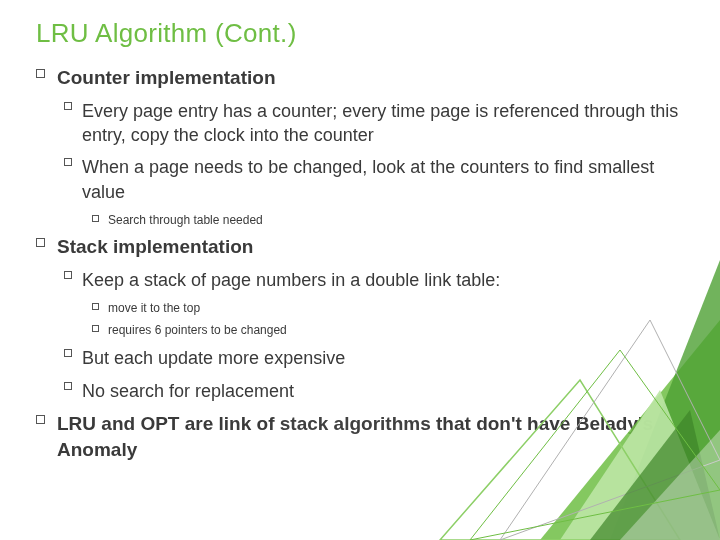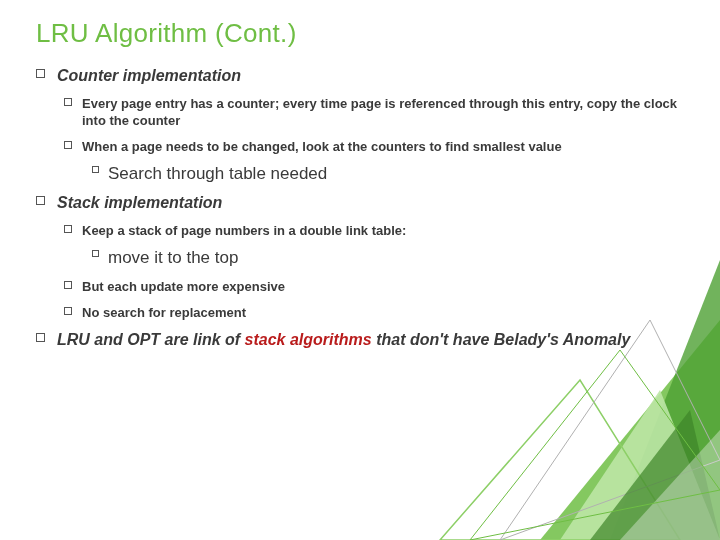--- a/index.html
+++ b/index.html
@@ -31,24 +31,24 @@
   .bullet-l3 { margin: 6px 0 6px 56px; }
   .box {
     flex: 0 0 auto;
     width: 9px; height: 9px;
     border: 1px solid #555;
     margin-top: 4px;
     margin-right: 12px;
   }
   .bullet-l2 .box { width: 8px; height: 8px; margin-top: 3px; margin-right: 10px; }
   .bullet-l3 .box { width: 7px; height: 7px; margin-top: 3px; margin-right: 9px; }
-  .txt-l1 { font-size: 16px; font-weight: 700; color: #3a3a3a; line-height: 1.35; font-style: italic; }
-  .txt-l2 { font-size: 13px; font-weight: 700; color: #3a3a3a; line-height: 1.35; }
-  .txt-l3 { font-size: 17px; font-weight: 400; color: #3a3a3a; line-height: 1.35; }
-  .accent { color: #b91c1c; font-weight: 700; }
+  .txt-l1 { font-size: 19px; font-weight: 700; color: #3a3a3a; line-height: 1.35; }
+  .txt-l2 { font-size: 18px; font-weight: 400; color: #3a3a3a; line-height: 1.35; }
+  .txt-l3 { font-size: 12px; font-weight: 400; color: #3a3a3a; line-height: 1.35; }
+  .accent { color: #404040; font-weight: 700; }
 
   
   .deco {
     position: absolute;
     right: 0; bottom: 0;
     width: 360px; height: 280px;
     pointer-events: none;
   }
 </style>
 </head>
@@ -80,20 +80,24 @@
     <span class="txt-l1">Stack implementation</span>
   </div>
   <div class="bullet-l2">
     <span class="box"></span>
     <span class="txt-l2">Keep a stack of page numbers in a double link table:</span>
   </div>
   <div class="bullet-l3">
     <span class="box"></span>
     <span class="txt-l3">move it to the top</span>
   </div>
+  <div class="bullet-l3">
+    <span class="box"></span>
+    <span class="txt-l3">requires 6 pointers to be changed</span>
+  </div>
   <div class="bullet-l2">
     <span class="box"></span>
     <span class="txt-l2">But each update more expensive</span>
   </div>
   <div class="bullet-l2">
     <span class="box"></span>
     <span class="txt-l2">No search for replacement</span>
   </div>
 
   <div class="bullet-l1">

